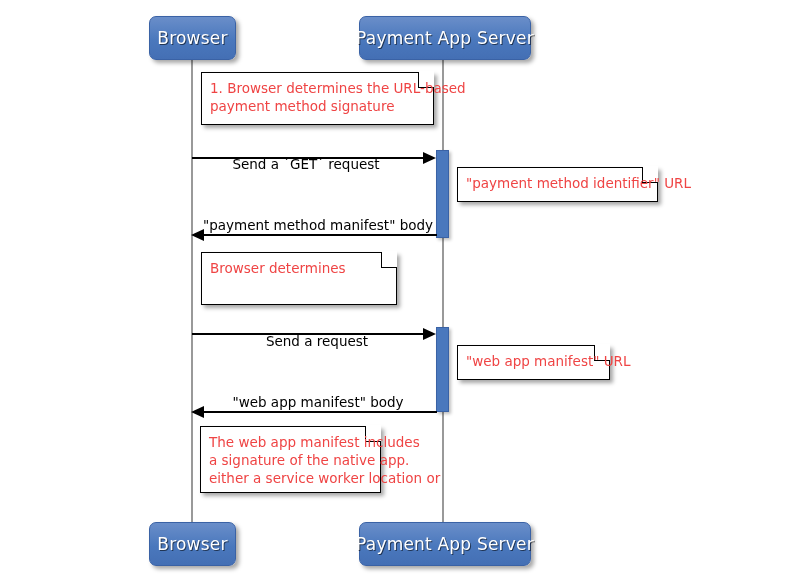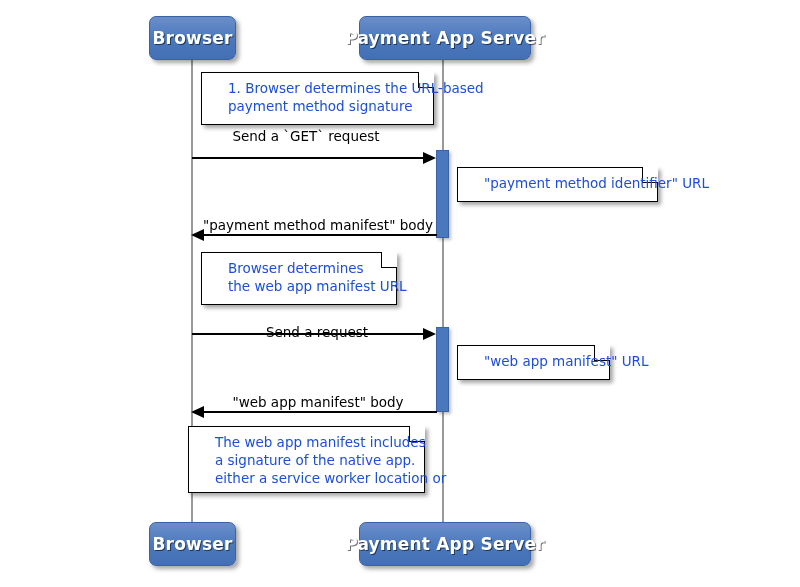--- a/index.html
+++ b/index.html
@@ -31,21 +31,21 @@
     border: 1px solid #3a62a5;
     border-radius: 7px;
     box-shadow: 3px 3px 4px rgba(0,0,0,0.35);
     display: flex;
     align-items: center;
     justify-content: center;
   }
   .participant .plabel {
     color: #ffffff;
     font-size: 17px;
-    font-weight: bold;
+    font-weight: normal;
     letter-spacing: 0.2px;
     text-shadow: 1px 1px 0 rgba(0,0,0,0.55);
     white-space: nowrap;
   }
   
   .activation {
     position: absolute;
     width: 13px;
     background: #4a78bd;
     border: 1px solid #3a62a5;
@@ -76,22 +76,22 @@
   }
   
   .note {
     position: absolute;
     box-sizing: border-box;
     background: #ffffff;
     border: 1px solid #000000;
     box-shadow: 3px 3px 4px rgba(0,0,0,0.35);
     font-size: 13.5px;
     line-height: 18px;
-    color: #1d4ed8;
-    padding: 6px 9px 6px 26px;
+    color: #ef4444;
+    padding: 6px 9px 6px 8px;
   }
   .note .fold {
     position: absolute;
     top: -1px;
     right: -1px;
     width: 15px;
     height: 15px;
     background: #ffffff;
     border-left: 1px solid #000000;
     border-bottom: 1px solid #000000;
@@ -128,59 +128,58 @@
   <div class="activation" style="left:436px; top:327px; height:85px;"></div>
 
   <div class="note" style="left:201px; top:72px; width:233px; height:53px;">
     <span class="fold"></span>
     <div class="ntext">
       <div>1. Browser determines the URL-based</div>
       <div>payment method signature</div>
     </div>
   </div>
 
-  <div class="msg-label" style="left:192px; top:128px; width:228px;">Send a `GET` request</div>
+  <div class="msg-label" style="left:192px; top:156px; width:228px;">Send a `GET` request</div>
   <div class="msg-line" style="left:192px; top:157px; width:240px;"></div>
   <div class="msg-head right" style="left:423px; top:152px;"></div>
 
   <div class="note" style="left:457px; top:167px; width:201px; height:35px;">
     <span class="fold"></span>
     <div class="ntext">
       <div>"payment method identifier" URL</div>
     </div>
   </div>
 
   <div class="msg-label" style="left:193px; top:217px; width:250px;">"payment method manifest" body</div>
   <div class="msg-line" style="left:203px; top:234px; width:234px;"></div>
   <div class="msg-head left" style="left:191px; top:229px;"></div>
 
   <div class="note" style="left:201px; top:252px; width:196px; height:53px;">
     <span class="fold"></span>
     <div class="ntext">
       <div>Browser determines</div>
-      <div>the web app manifest URL</div>
     </div>
   </div>
 
-  <div class="msg-label" style="left:192px; top:324px; width:250px;">Send a request</div>
+  <div class="msg-label" style="left:192px; top:333px; width:250px;">Send a request</div>
   <div class="msg-line" style="left:192px; top:333px; width:240px;"></div>
   <div class="msg-head right" style="left:423px; top:328px;"></div>
 
   <div class="note" style="left:457px; top:345px; width:153px; height:35px;">
     <span class="fold"></span>
     <div class="ntext">
       <div>"web app manifest" URL</div>
     </div>
   </div>
 
   <div class="msg-label" style="left:193px; top:394px; width:250px;">"web app manifest" body</div>
   <div class="msg-line" style="left:203px; top:411px; width:234px;"></div>
   <div class="msg-head left" style="left:191px; top:406px;"></div>
 
-  <div class="note" style="left:188px; top:426px; width:237px; height:67px;">
+  <div class="note" style="left:200px; top:426px; width:181px; height:67px;">
     <span class="fold"></span>
     <div class="ntext">
       <div>The web app manifest includes</div>
       <div>a signature of the native app.</div>
       <div>either a service worker location or</div>
     </div>
   </div>
 
   <div class="participant" style="left:149px; top:522px; width:87px; height:44px;">
     <span class="plabel">Browser</span>

